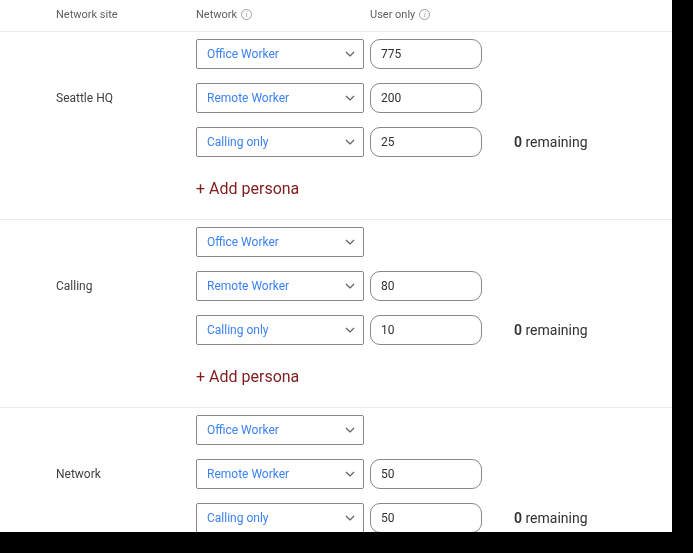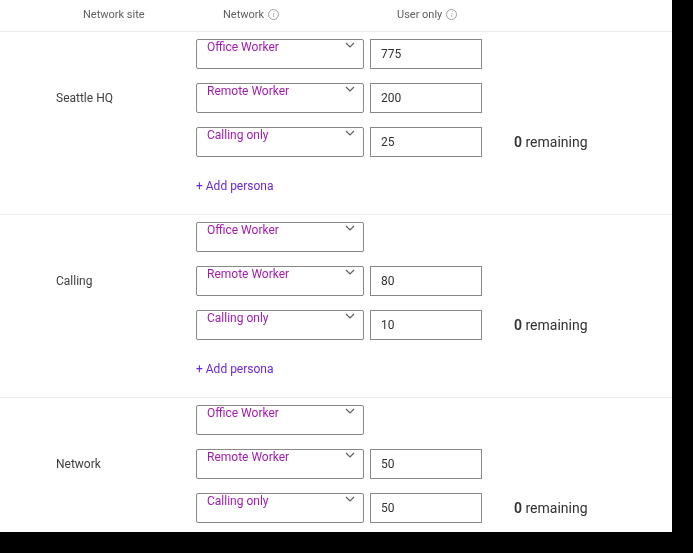--- a/index.html
+++ b/index.html
@@ -19,21 +19,20 @@
     height: 532px;
     margin: 0;
     overflow: hidden;
   }
   .header-row {
     display: flex;
     align-items: center;
     padding: 8px 0 10px 0;
     font-size: 11px;
     color: #605e5c;
-    margin-left: 27px;
   }
   .col-site   { width: 180px; padding-left: 56px; }
   .col-persona{ width: 190px; padding-left: 16px; }
   .col-count  { width: 130px; padding-left: 0; }
   .col-remain { flex: 1; }
 
   .hdr-label { display: inline-flex; align-items: center; gap: 4px; }
   .info-icon {
     display: inline-flex;
     width: 11px; height: 11px;
@@ -58,41 +57,41 @@
     font-size: 12px;
     color: #404040;
   }
   .select {
     width: 168px;
     height: 30px;
     border: 1px solid #8a8886;
     border-radius: 2px;
     background: #fff;
     display: flex;
-    align-items: flex-start;
+    align-items: center;
     justify-content: space-between;
     padding: 0 8px 0 10px;
     font-size: 12px;
-    color: #a21caf;
+    color: #3b82f6;
     cursor: pointer;
   }
   .select .chev {
     width: 10px; height: 10px;
     display: inline-flex;
     align-items: center;
     justify-content: center;
   }
   .select .chev svg { width: 10px; height: 10px; }
   .select .chev path { stroke: #605e5c; stroke-width: 1.2; fill: none; }
 
   .num-input {
     width: 112px;
     height: 30px;
     border: 1px solid #8a8886;
-    border-radius: 0;
+    border-radius: 10px;
     background: #fff;
     font-size: 12px;
     color: #323130;
     padding: 0 10px;
     outline: none;
     font-family: inherit;
   }
   .num-input.focused {
     border-bottom: 2px solid #6264a7;
     padding-bottom: 0;
@@ -101,22 +100,22 @@
 
   .remaining {
     font-size: 14px;
     color: #323130;
     padding-left: 14px;
     white-space: nowrap;
   }
   .remaining b { font-weight: 600; }
 
   .add-link {
-    color: #6d28d9;
-    font-size: 12px;
+    color: #7f1d1d;
+    font-size: 16px;
     cursor: pointer;
     padding: 8px 0 14px 0;
     display: inline-block;
   }
   .add-row .col-site { }
 </style>
 </head>
 <body>
 
 <div class="panel">

